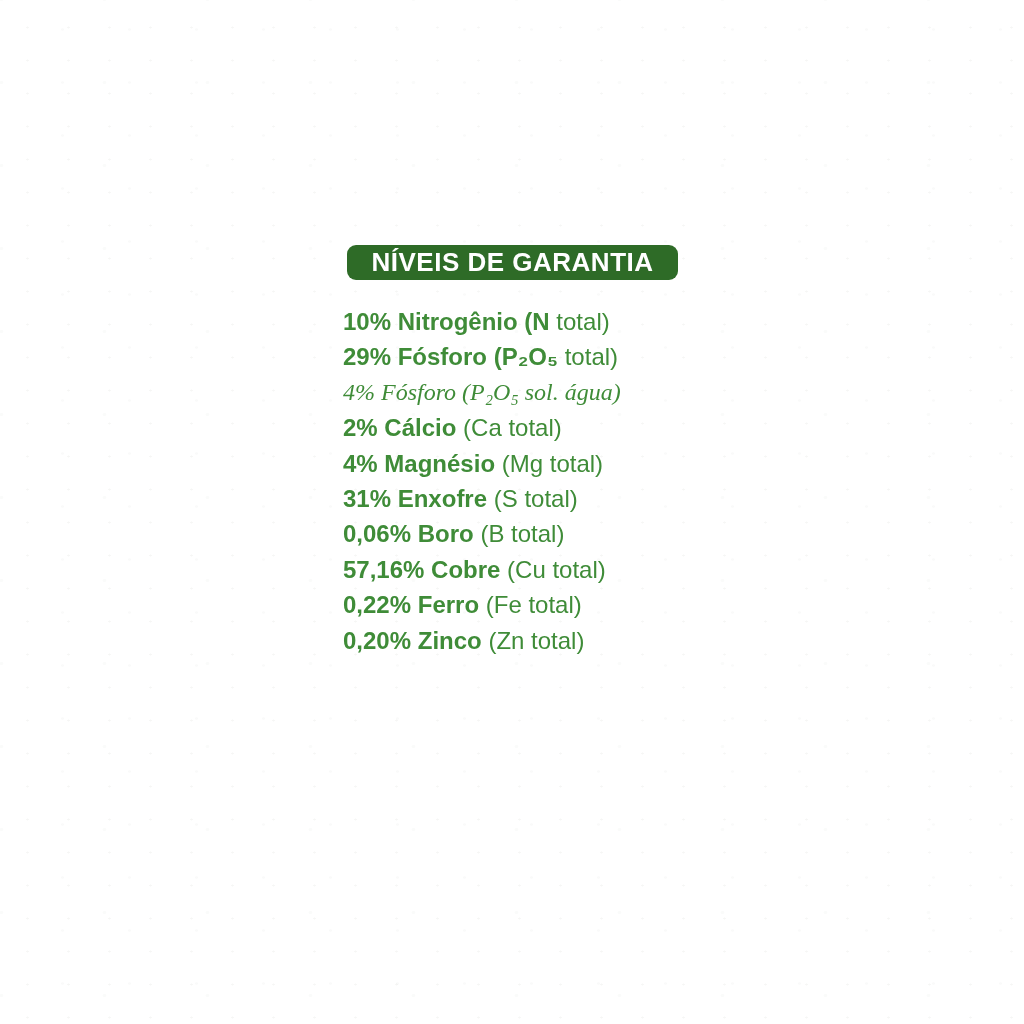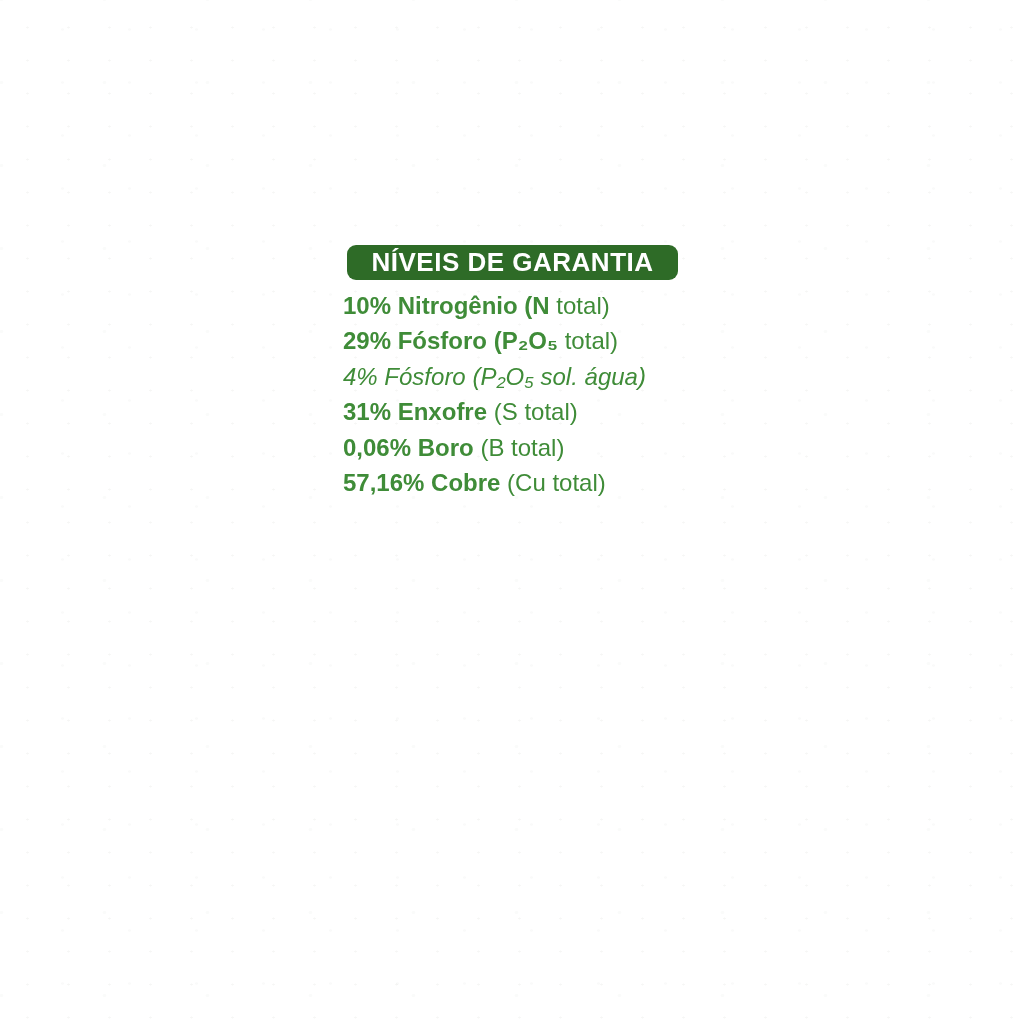--- a/index.html
+++ b/index.html
@@ -41,31 +41,31 @@
     border-radius: 9px;
     color: #ffffff;
     font-weight: bold;
     font-size: 26px;
     letter-spacing: 0.5px;
     text-align: center;
     line-height: 35px;
     white-space: nowrap;
   }
   .rows {
-    margin-top: 8px;
+    margin-top: 24px;
     color: #3f8c38;
   }
   .row {
     font-size: 24px;
     line-height: 35.4px;
     white-space: nowrap;
     color: #3f8c38;
   }
   .row .b { font-weight: bold; }
-  .row.italic { font-style: italic; }
+  .row.italic { font-style: italic; font-family: Liberation Serif, serif; }
   .row.italic .b { font-weight: normal; }
 </style>
 </head>
 <body>
 
 <div class="page">
   <div class="label-block">
 
     <div class="header-bar">NÍVEIS DE GARANTIA</div>
 
@@ -73,24 +73,36 @@
       <div class="row">
         <span class="b">10% Nitrogênio (N</span><span> total)</span>
       </div>
       <div class="row">
         <span class="b">29% Fósforo (P₂O₅</span><span> total)</span>
       </div>
       <div class="row italic">
         <span class="b"></span><span>4% Fósforo (P₂O₅ sol. água)</span>
       </div>
       <div class="row">
+        <span class="b">2% Cálcio</span><span> (Ca total)</span>
+      </div>
+      <div class="row">
+        <span class="b">4% Magnésio</span><span> (Mg total)</span>
+      </div>
+      <div class="row">
         <span class="b">31% Enxofre</span><span> (S total)</span>
       </div>
       <div class="row">
         <span class="b">0,06% Boro</span><span> (B total)</span>
       </div>
       <div class="row">
         <span class="b">57,16% Cobre</span><span> (Cu total)</span>
       </div>
+      <div class="row">
+        <span class="b">0,22% Ferro</span><span> (Fe total)</span>
+      </div>
+      <div class="row">
+        <span class="b">0,20% Zinco</span><span> (Zn total)</span>
+      </div>
     </div>
 
   </div>
 </div>
 
 </body></html>

